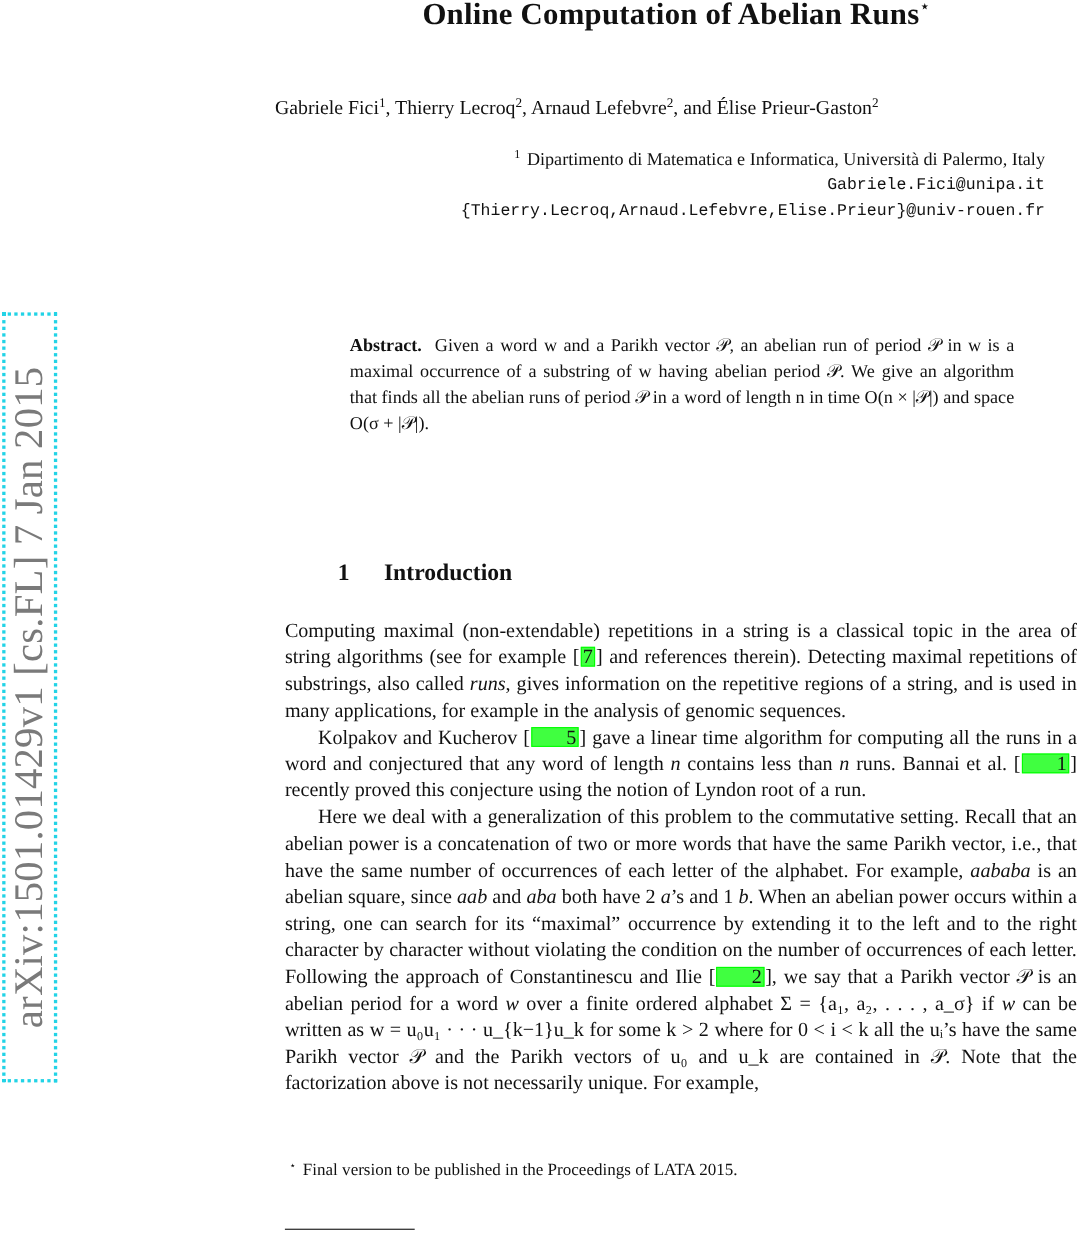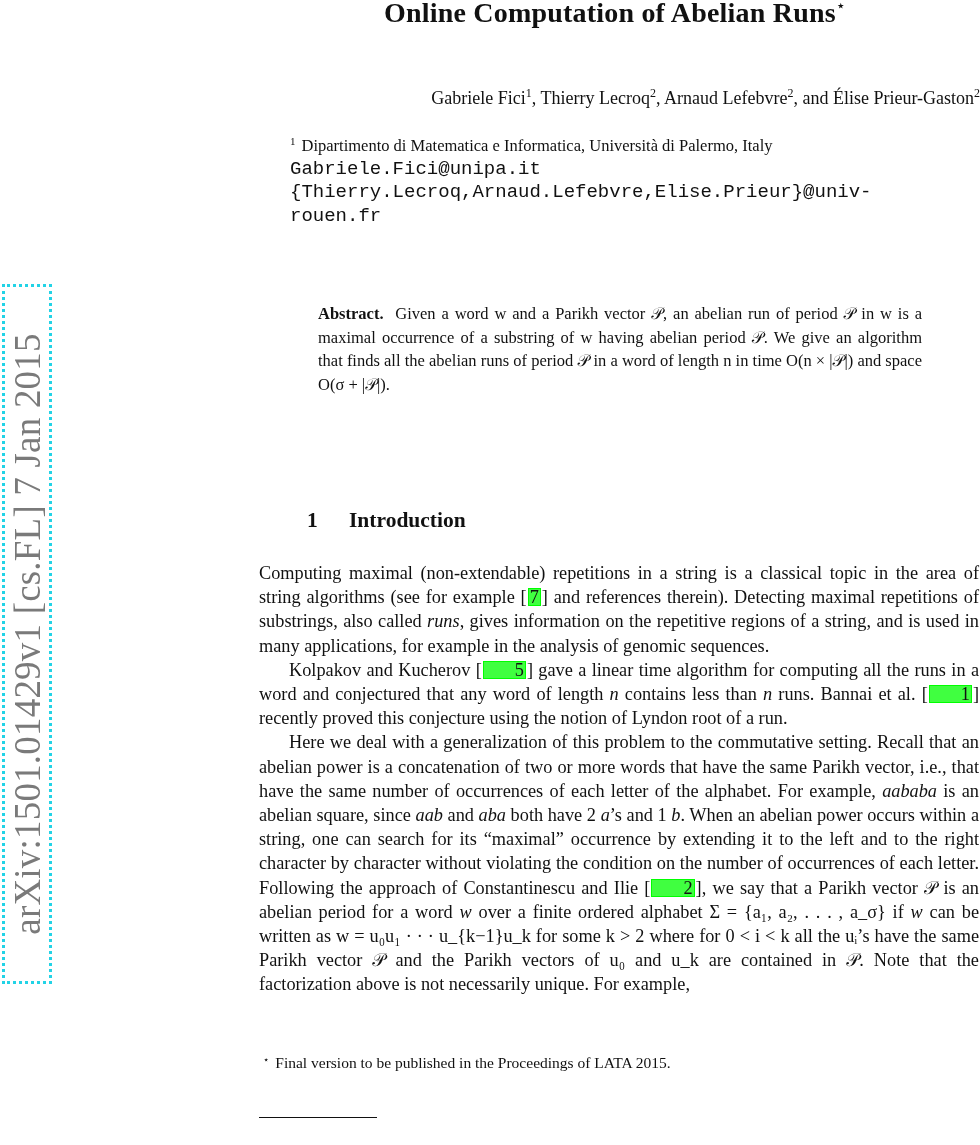--- a/index.html
+++ b/index.html
@@ -15,30 +15,30 @@
     position: absolute; left: 50%; top: 50%;
     transform: translate(-50%, -50%) rotate(-90deg);
     white-space: nowrap; font-size: 37px; color: #7a7a7a; letter-spacing: 0.2px;
   }
   .title {
     position: absolute; left: 250px; width: 730px; top: -4px; text-align: center;
     font-size: 28px; font-weight: bold; letter-spacing: 0.2px;
   }
   .title sup { font-size: 16px; vertical-align: 11px; font-weight: normal; }
   .authors {
-    position: absolute; left: 250px; width: 730px; top: 86px; text-align: right;
+    position: absolute; left: 250px; width: 730px; top: 86px; text-align: left;
     font-size: 18px;
   }
   .authors sup { font-size: 12px; vertical-align: 7px; }
   .affil {
-    position: absolute; left: 290px; width: 660px; top: 130px; text-align: left;
+    position: absolute; left: 290px; width: 660px; top: 130px; text-align: right;
     font-size: 16.5px; line-height: 23.5px;
   }
   .affil sup { font-size: 11px; vertical-align: 6px; margin-right: 6px; }
-  .mono { font-family: "Liberation Mono", "DejaVu Sans Mono", monospace; font-size: 19px; }
+  .mono { font-family: "Liberation Mono", "DejaVu Sans Mono", monospace; font-size: 15px; }
   .abstract {
     position: absolute; left: 318px; width: 604px; top: 302px;
     font-size: 16.5px; line-height: 23.5px; text-align: justify;
   }
   .abstract p { margin: 0 0 23px 0; }
   .abstract b { font-weight: bold; }
   .section-head {
     position: absolute; left: 259px; top: 508px; font-size: 21.5px; font-weight: bold; margin-left: 48px;
   }
   .section-head .num { display: inline-block; width: 42px; }

